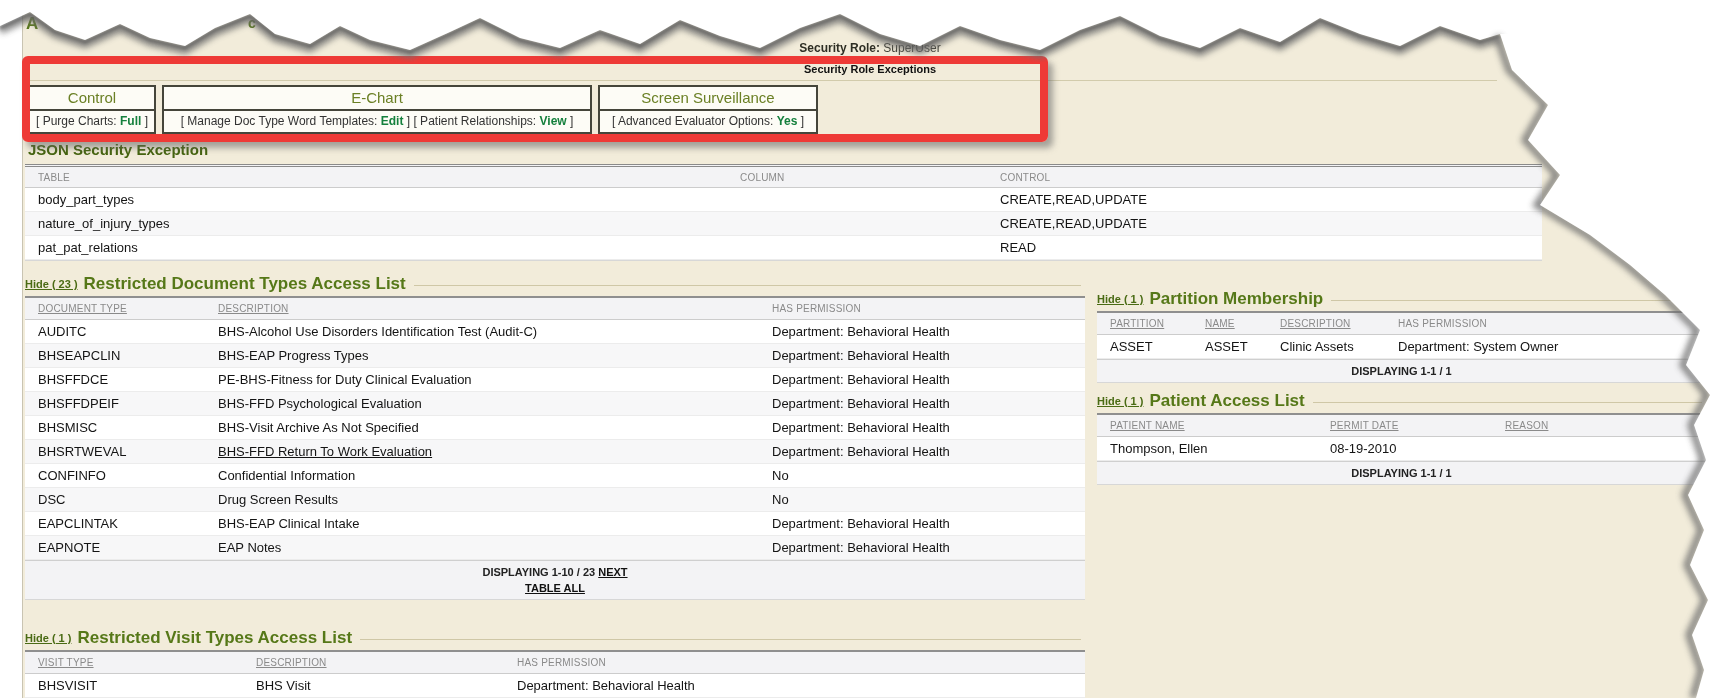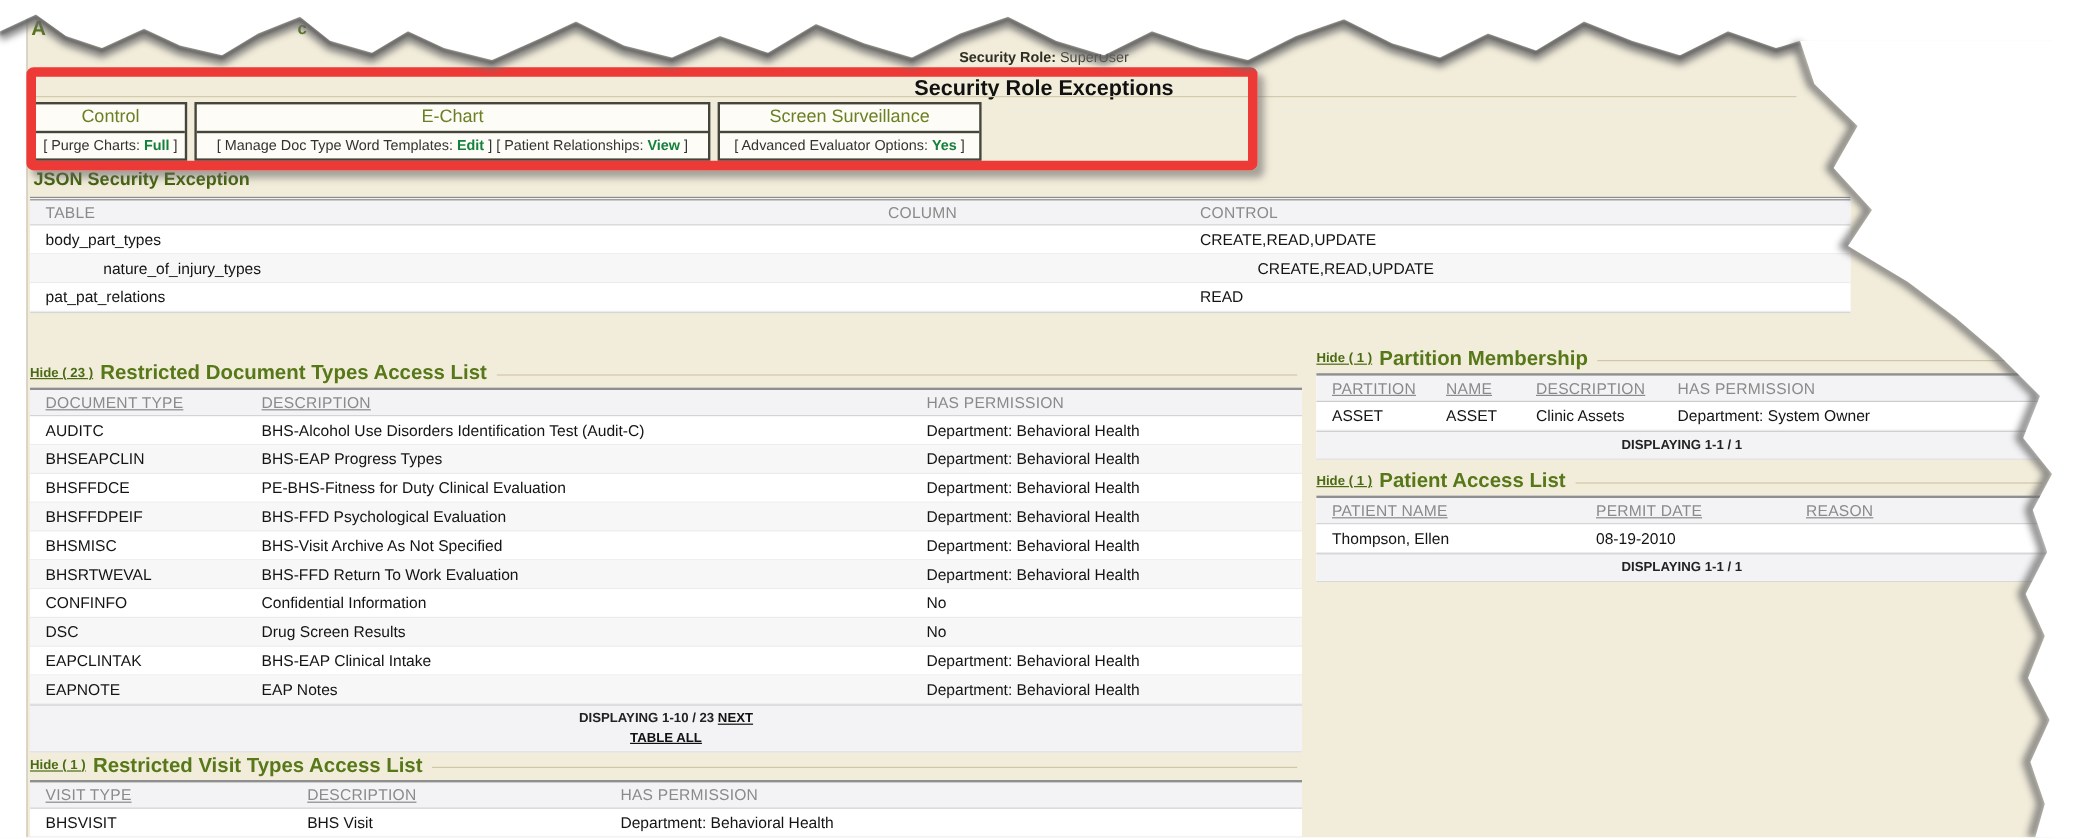--- a/index.html
+++ b/index.html
@@ -9,21 +9,21 @@
 
   
   #page { position:absolute; left:22px; top:8px; width:1688px; height:690px;
           background:#f2ecda; border-left:1px solid #c9c4b2; }
 
   .frag { position:absolute; font-weight:bold; color:#567618; z-index:20; }
 
   .center-band { position:absolute; left:25px; width:1690px; text-align:center; z-index:21; }
   .sec-role { font-size:12px; color:#3a3a30; }
   .sec-role b { color:#2e2e24; }
-  .sre-head { font-size:18px; font-weight:bold; color:#111; }
+  .sre-head { font-size:11px; font-weight:bold; color:#111; }
   .thin-rule { position:absolute; height:0; border-top:1px solid #d2cbac; z-index:21; }
 
   
   #red-box { position:absolute; left:22px; top:56px; width:1026px; height:86px;
              border:8px solid #ee3a36; border-radius:6px; z-index:40;
              box-shadow:5px 6px 6px rgba(100,100,100,.55); }
 
   
   #boxes { position:absolute; left:28px; top:85px; display:flex; gap:6px; z-index:22; }
   .xbox { background:#fdfcf6; border:2px solid #45453a; }
@@ -39,21 +39,21 @@
   .sec-head { display:flex; align-items:center; height:24px; }
   .hide-link { font-size:11px; font-weight:bold; color:#4a6b14; text-decoration:underline; white-space:nowrap; cursor:pointer; }
   .sec-title { font-size:17px; font-weight:bold; color:#567818; margin-left:6px; white-space:nowrap; }
   .sec-rule { flex:1; border-top:1px solid #cfc7a6; margin:2px 4px 0 8px; height:0; }
 
   
   .tbl { background:#fff; border-bottom:1px solid #d7d7d7; }
   .thead { display:flex; background:#f3f3f5; border-top:2px solid #8f8f8f; border-bottom:1px solid #cccccc;
            height:24px; align-items:center; }
   .thead.dbl { border-top:3px double #8a8a8a; }
-  .thead .tcell { font-size:13px; color:#8a8a8a; letter-spacing:.2px; }
+  .thead .tcell { font-size:10px; color:#8a8a8a; letter-spacing:.2px; }
   .tcell { padding-left:13px; white-space:nowrap; overflow:hidden; }
   .tcell.u { text-decoration:underline; cursor:pointer; }
   .trow { display:flex; height:24px; align-items:center; background:#ffffff; border-bottom:1px solid #ececec; }
   .trow.alt { background:#f7f7f8; }
   .trow .tcell { font-size:13px; color:#141414; }
   .tfoot { background:#f3f3f5; border-top:1px solid #cfcfcf; text-align:center;
            font-size:11px; font-weight:bold; color:#222; padding:3px 0; }
   .tfoot .pline { line-height:16px; }
   .plink { text-decoration:underline; cursor:pointer; color:#111; }
 
@@ -103,34 +103,34 @@
         <span class="tcell" style="width:260px;">COLUMN</span>
         <span class="tcell" style="flex:1;">CONTROL</span>
       </div>
       <div class="tbody">
           <div class="trow">
             <div class="tcell" style="width: 702px;">body_part_types</div>
             <div class="tcell" style="width: 260px;"></div>
             <div class="tcell" style="flex: 1 1 0%;">CREATE,READ,UPDATE</div>
           </div>
           <div class="trow alt">
-            <div class="tcell" style="width: 702px; margin-left: 48px;">nature_of_injury_types</div>
+            <div class="tcell" style="width: 702px;">nature_of_injury_types</div>
             <div class="tcell" style="width: 260px;"></div>
             <div class="tcell" style="flex: 1 1 0%;">CREATE,READ,UPDATE</div>
           </div>
           <div class="trow">
             <div class="tcell" style="width: 702px;">pat_pat_relations</div>
             <div class="tcell" style="width: 260px;"></div>
             <div class="tcell" style="flex: 1 1 0%;">READ</div>
           </div>
         </div>
     </div>
   </div>
 
-  <div class="section" style="left:25px; top:299px; width:1060px;">
+  <div class="section" style="left:25px; top:272px; width:1060px;">
     <div class="sec-head">
       <span class="hide-link">Hide ( 23 )</span>
       <span class="sec-title">Restricted Document Types Access List</span>
       <span class="sec-rule"></span>
     </div>
     <div class="tbl">
       <div class="thead">
         <span class="tcell u" style="width:180px;">DOCUMENT TYPE</span>
         <span class="tcell u" style="width:554px;">DESCRIPTION</span>
         <span class="tcell" style="flex:1;">HAS PERMISSION</span>
@@ -156,21 +156,21 @@
             <div class="tcell" style="width: 554px;">BHS-FFD Psychological Evaluation</div>
             <div class="tcell" style="flex: 1 1 0%;">Department: Behavioral Health</div>
           </div>
           <div class="trow">
             <div class="tcell" style="width: 180px;">BHSMISC</div>
             <div class="tcell" style="width: 554px;">BHS-Visit Archive As Not Specified</div>
             <div class="tcell" style="flex: 1 1 0%;">Department: Behavioral Health</div>
           </div>
           <div class="trow alt">
             <div class="tcell" style="width: 180px;">BHSRTWEVAL</div>
-            <div class="tcell" style="width: 554px;">BHS-FFD Return To Work Evaluation</div>
+            <div class="tcell" style="width: 554px; text-decoration: underline;">BHS-FFD Return To Work Evaluation</div>
             <div class="tcell" style="flex: 1 1 0%;">Department: Behavioral Health</div>
           </div>
           <div class="trow">
             <div class="tcell" style="width: 180px;">CONFINFO</div>
             <div class="tcell" style="width: 554px;">Confidential Information</div>
             <div class="tcell" style="flex: 1 1 0%;">No</div>
           </div>
           <div class="trow alt">
             <div class="tcell" style="width: 180px;">DSC</div>
             <div class="tcell" style="width: 554px;">Drug Screen Results</div>

